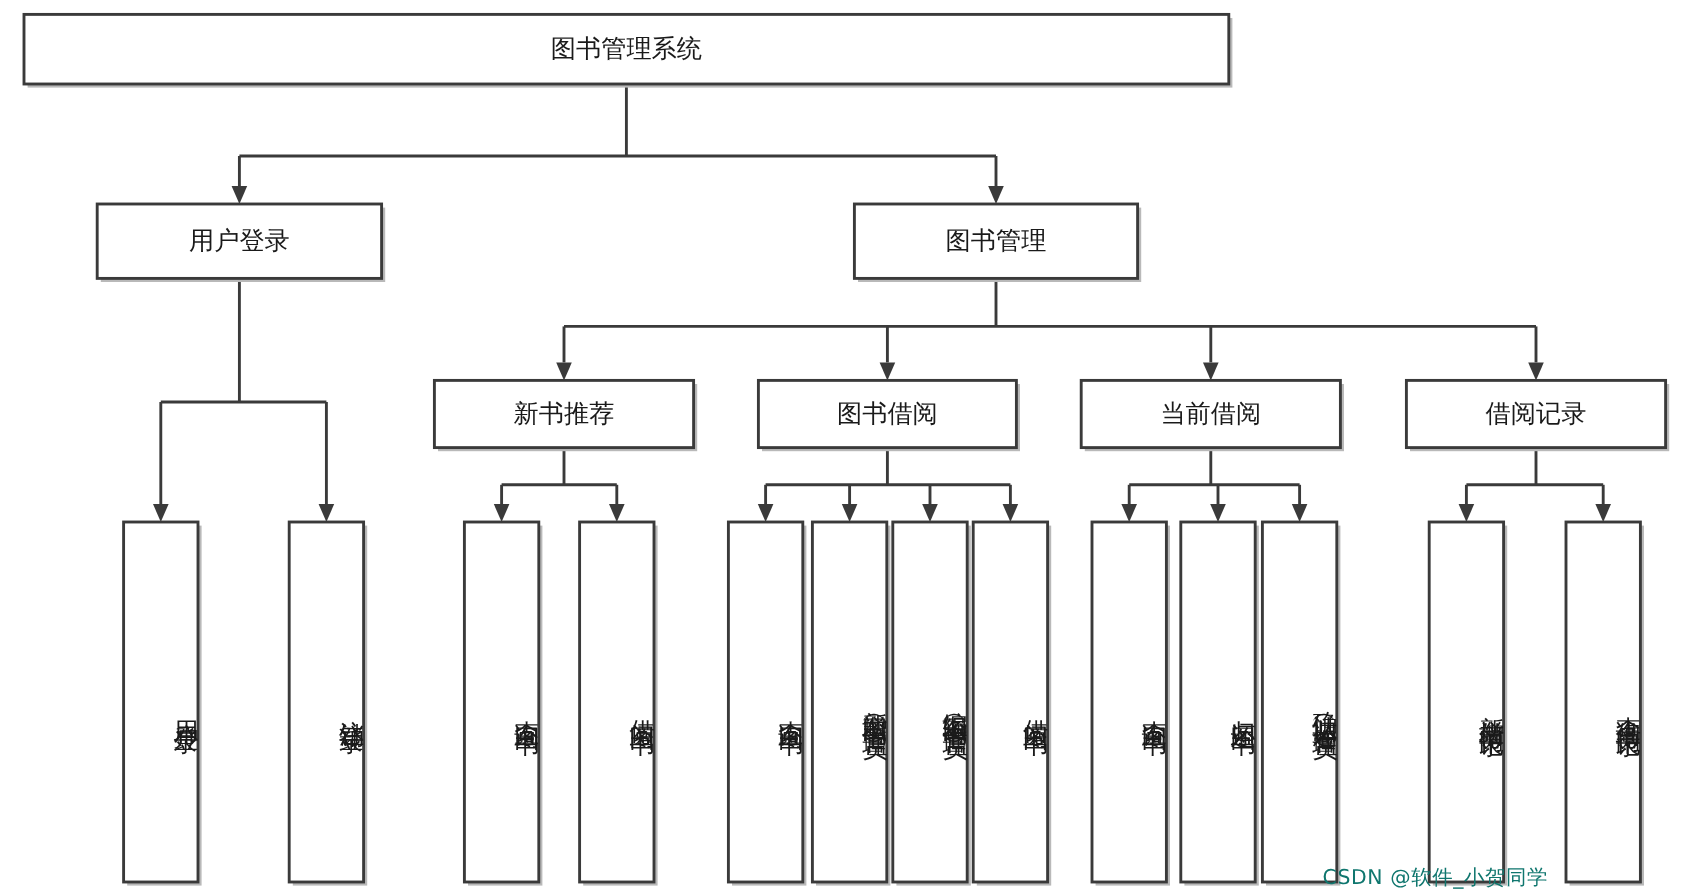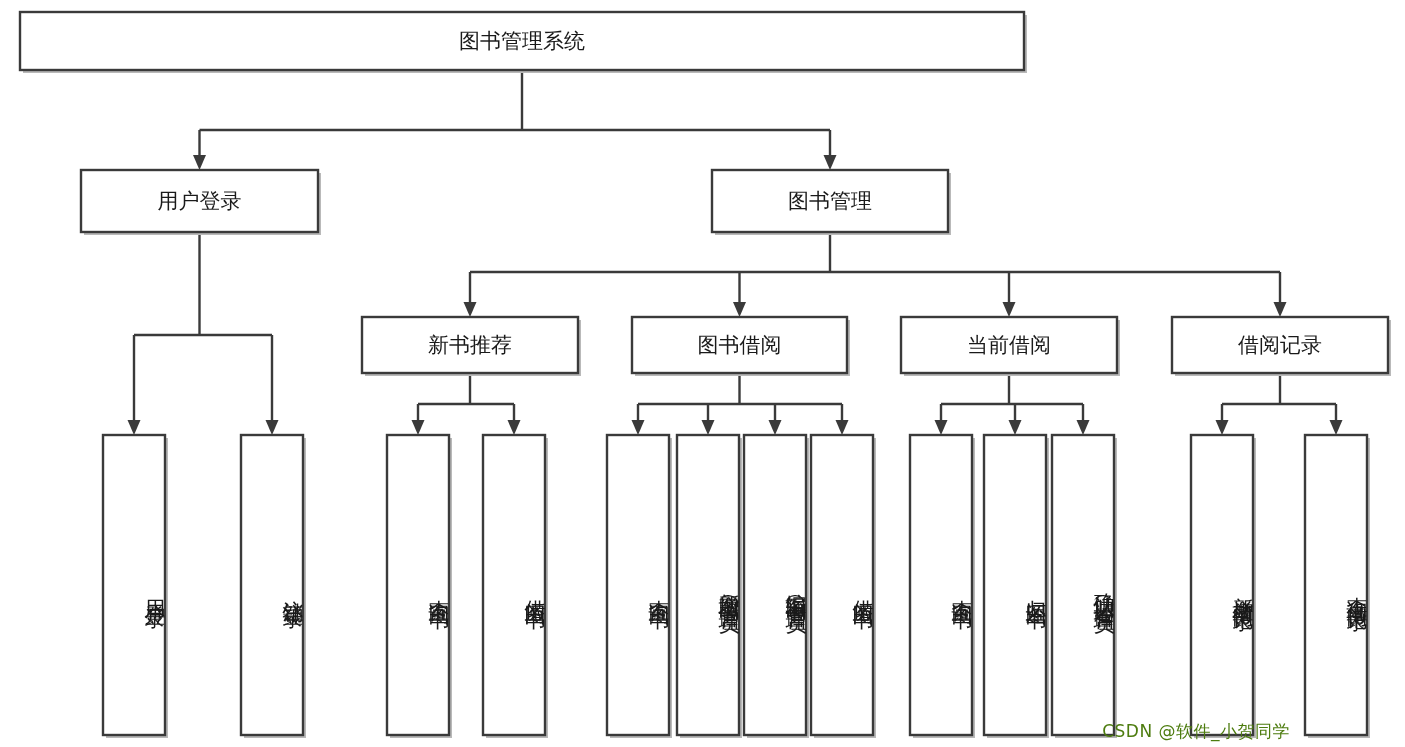--- a/index.html
+++ b/index.html
@@ -66,21 +66,21 @@
     justify-content: center;
     white-space: nowrap;
     pointer-events: none;
   }
   .watermark {
     position: absolute;
     right: 8px;
     bottom: 4px;
     font-family: "DejaVu Sans", "Liberation Sans", sans-serif;
     font-size: 17px;
-    color: #4d7c0f;
+    color: #0f766e;
     white-space: nowrap;
     letter-spacing: 0.5px;
     margin-left: 43px;
   }
 </style>
 </head>
 <body>
 
 <div id="diagram-root">
 

